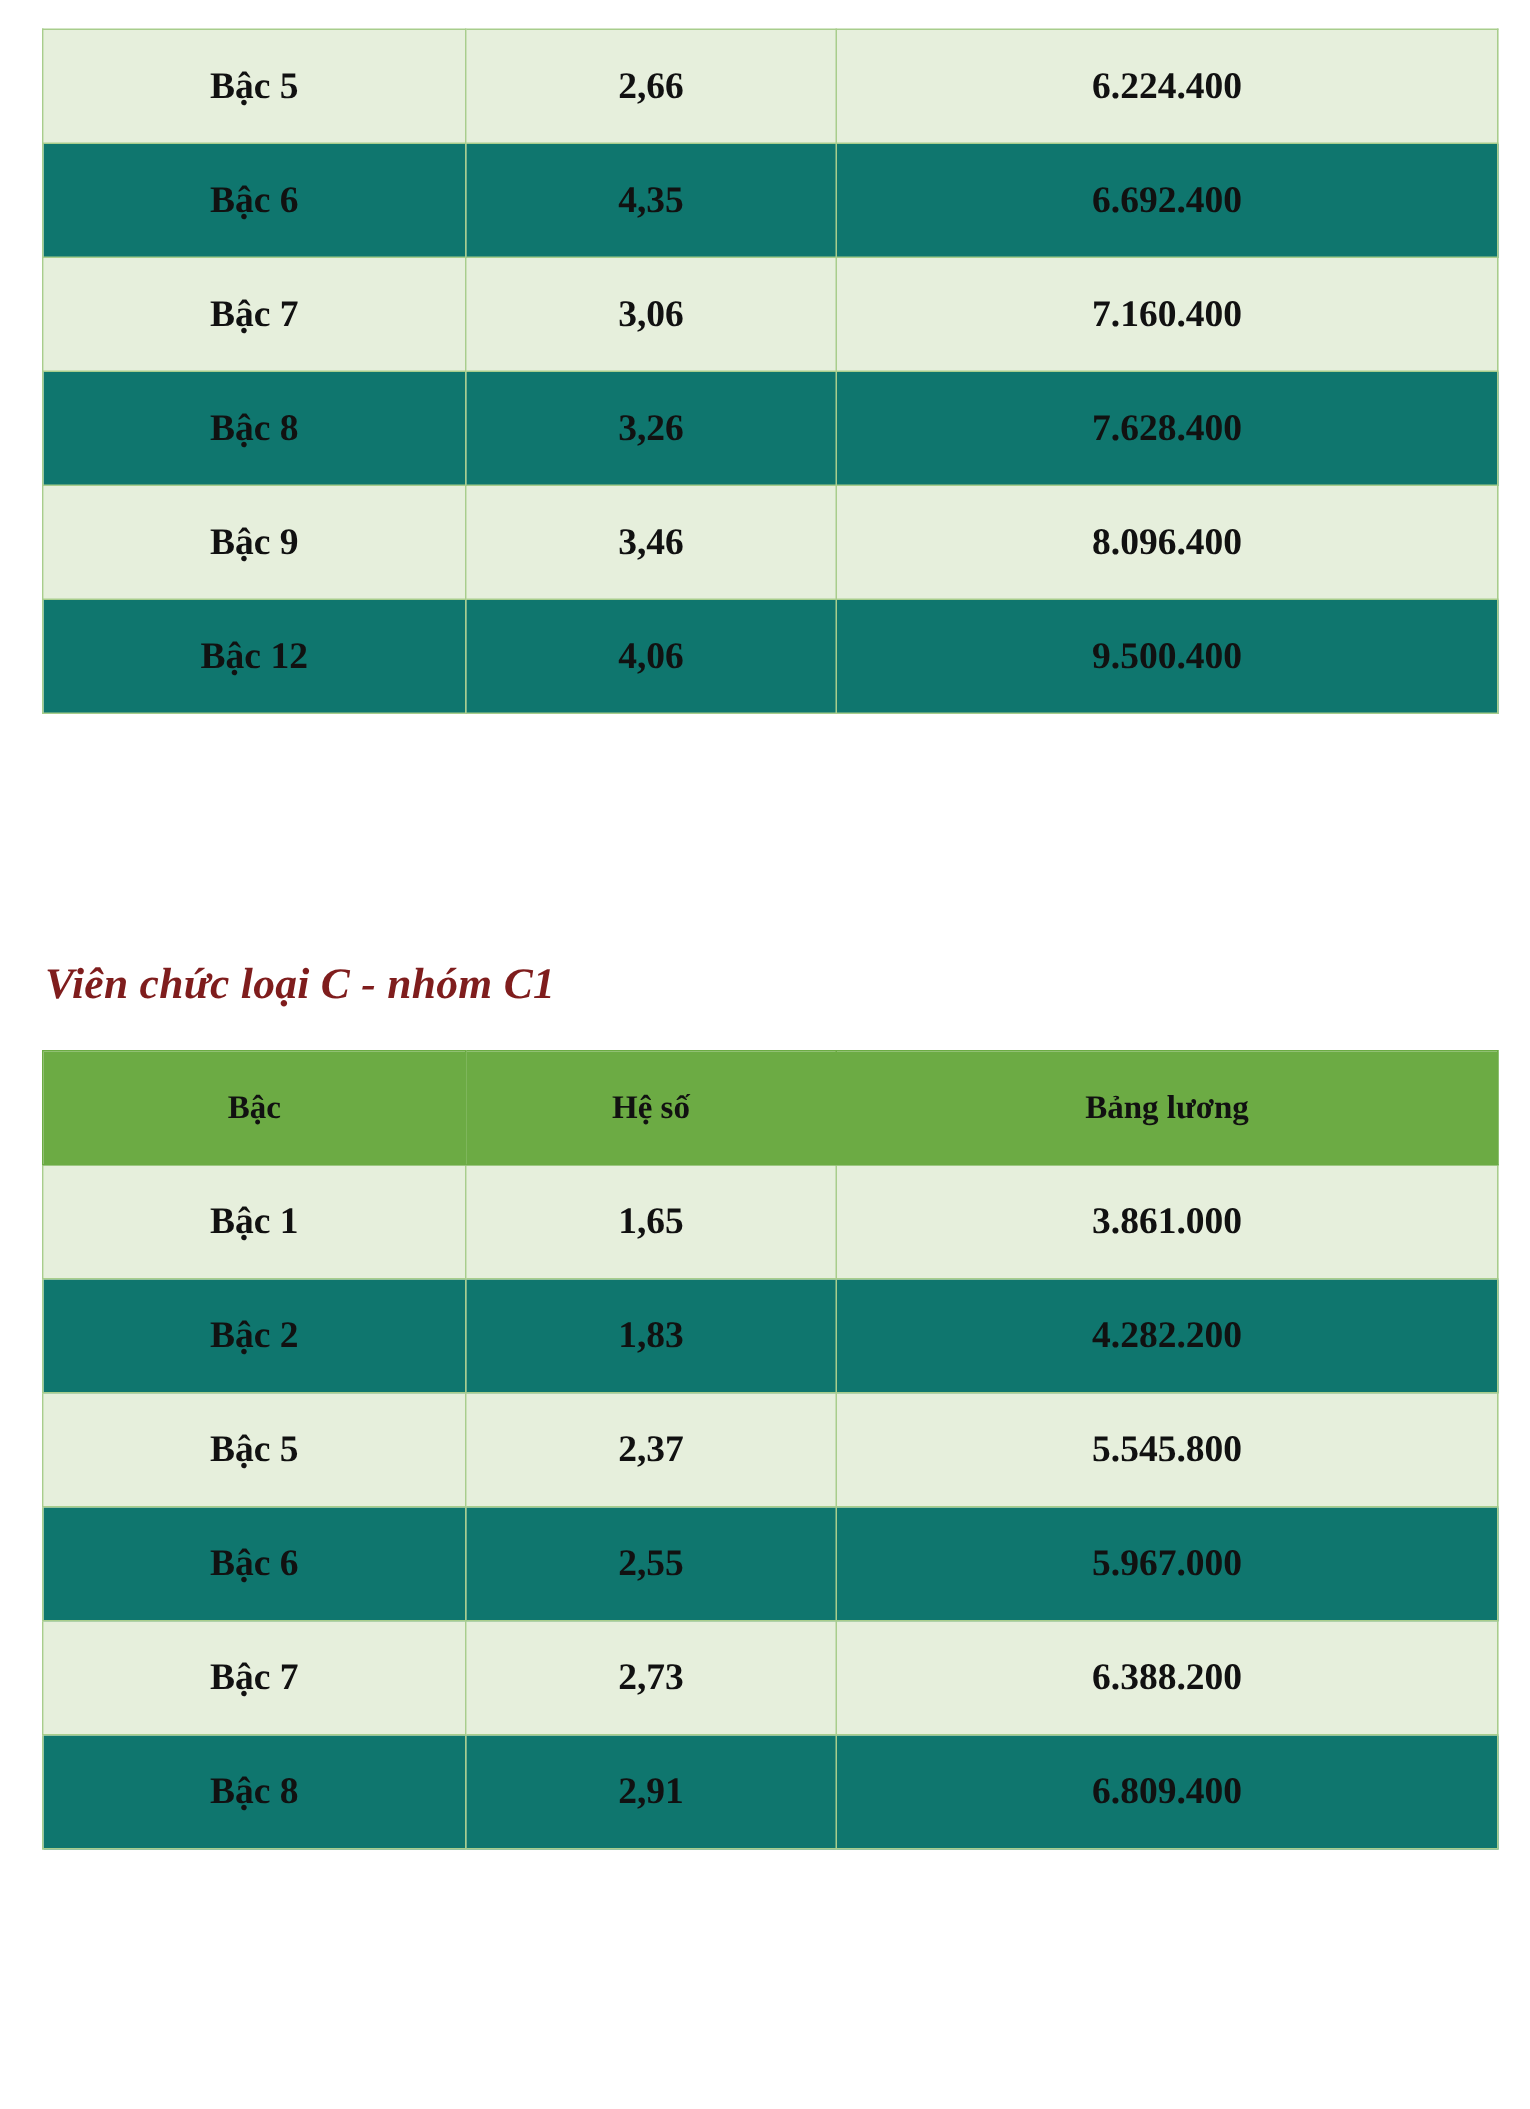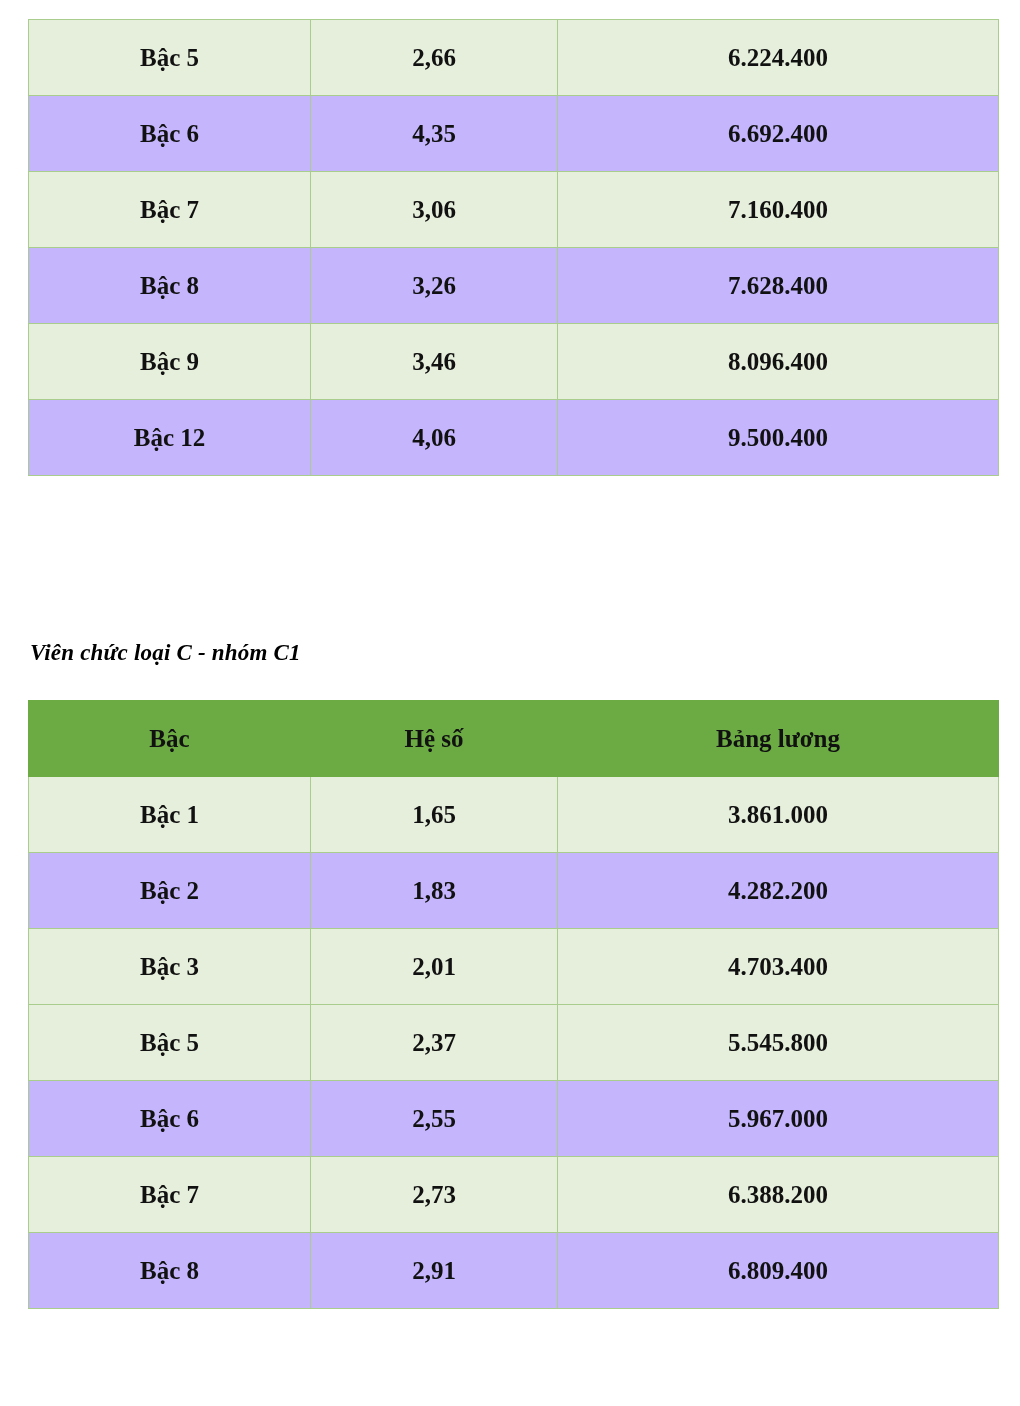--- a/index.html
+++ b/index.html
@@ -45,28 +45,28 @@
     font-size: 25px;
     line-height: 1.1;
     box-sizing: border-box;
   }
 
   .salary-table thead th {
     background: #6cab44;
     color: #111111;
     font-weight: bold;
     border: 1px solid #6cab44;
-    font-size: 25px;
+    font-size: 22px;
   }
 
   .salary-table tbody tr.row-alt td {
     background: #e6efdc;
   }
   .salary-table tbody tr.row-plain td {
-    background: #c4b5fd;
+    background: #0f766e;
   }
 
   .cell-bac {
     font-weight: bold;
   }
   .cell-heso,
   .cell-bang {
     font-weight: bold;
   }
 
@@ -75,24 +75,24 @@
     position: absolute;
     left: 0;
     top: 19px;
     width: 1020px;
   }
 
   .section-caption {
     position: absolute;
     left: 30px;
     top: 640px;
-    font-size: 23px;
+    font-size: 29px;
     font-weight: bold;
     font-style: italic;
-    color: #000000;
+    color: #7f1d1d;
     letter-spacing: 0.2px;
     white-space: nowrap;
   }
 
   .table-bottom-wrap {
     position: absolute;
     left: 0;
     top: 700px;
     width: 1020px;
   }
@@ -165,25 +165,20 @@
             <td class="cell-bac">Bậc 1</td>
             <td class="cell-heso">1,65</td>
             <td class="cell-bang">3.861.000</td>
           </tr>
           <tr class="row-plain">
             <td class="cell-bac">Bậc 2</td>
             <td class="cell-heso">1,83</td>
             <td class="cell-bang">4.282.200</td>
           </tr>
           <tr class="row-alt">
-            <td class="cell-bac">Bậc 3</td>
-            <td class="cell-heso">2,01</td>
-            <td class="cell-bang">4.703.400</td>
-          </tr>
-          <tr class="row-alt">
             <td class="cell-bac">Bậc 5</td>
             <td class="cell-heso">2,37</td>
             <td class="cell-bang">5.545.800</td>
           </tr>
           <tr class="row-plain">
             <td class="cell-bac">Bậc 6</td>
             <td class="cell-heso">2,55</td>
             <td class="cell-bang">5.967.000</td>
           </tr>
           <tr class="row-alt">

